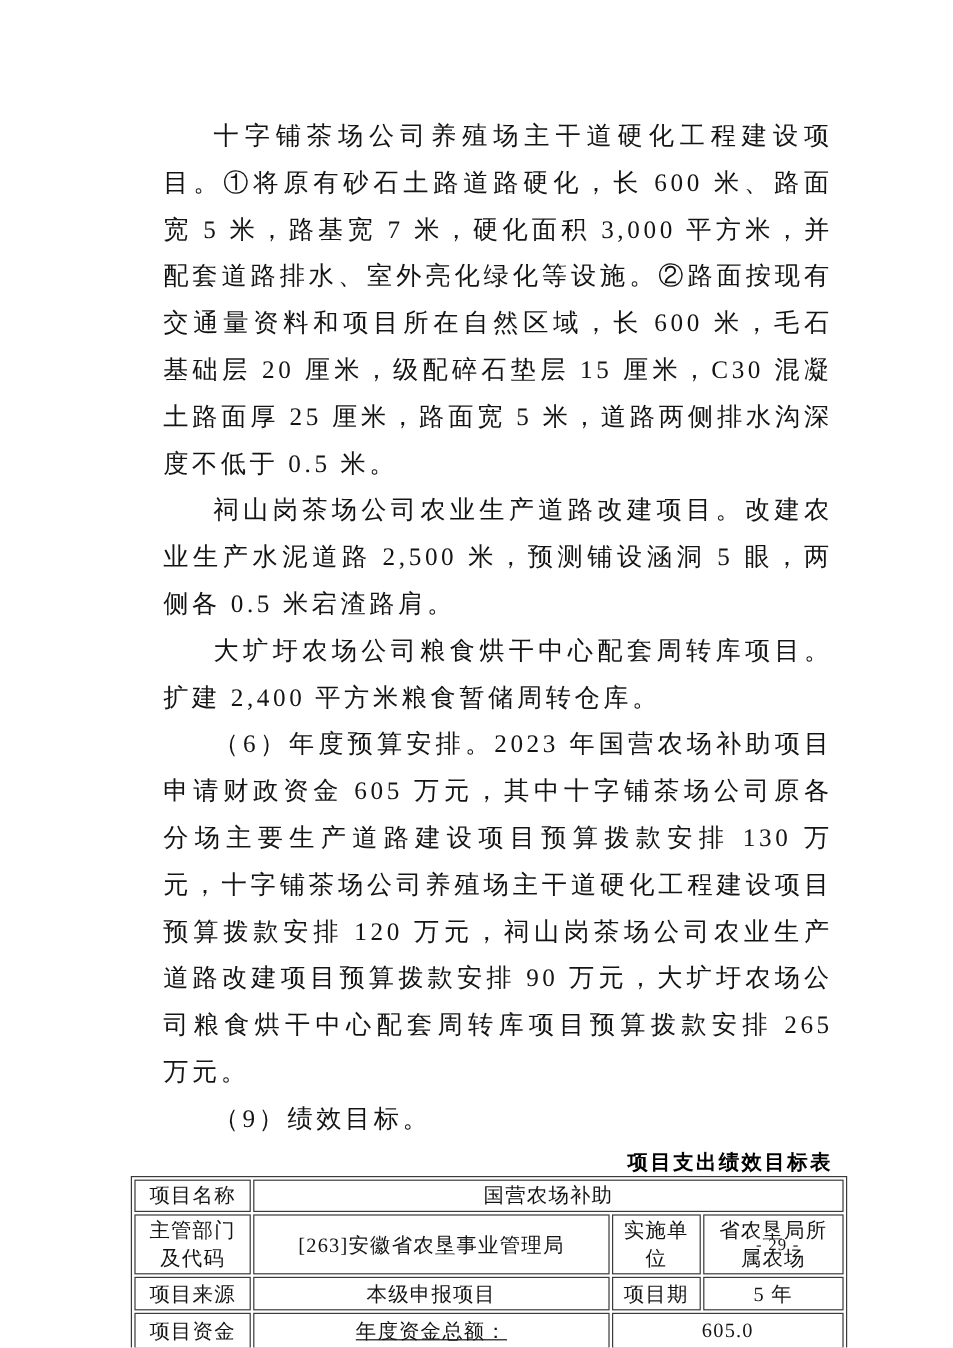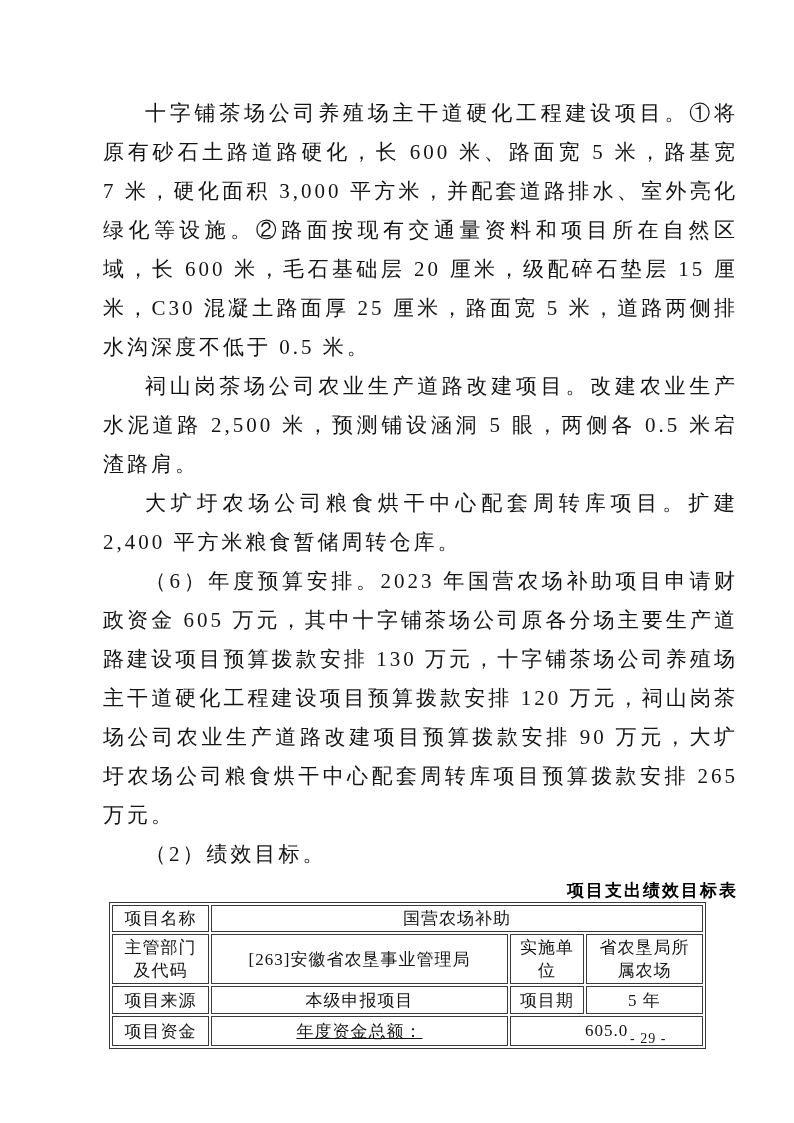--- a/index.html
+++ b/index.html
@@ -9,21 +9,22 @@
     font-family: "Liberation Serif", serif;
     color: #141414;
     position: relative;
     overflow: hidden;
   }
   .page {
     position: absolute; inset: 0;
     background: #ffffff;
   }
   .content {
-    padding: 94px 56px 0 103px;
+    padding: 94px 100px 0 103px;
+    margin-left: 33px;
   }
   .par {
     margin: 0;
     font-size: 21px;
     line-height: 39px;
     letter-spacing: 3px;
     text-indent: 2em;
     text-align: justify;
     color: #141414;
   }
@@ -78,21 +79,21 @@
 </head>
 <body>
 
 <div class="page">
 
   <div class="content">
     <p class="par">十字铺茶场公司养殖场主干道硬化工程建设项目。①将原有砂石土路道路硬化，长 600 米、路面宽 5 米，路基宽 7 米，硬化面积 3,000 平方米，并配套道路排水、室外亮化绿化等设施。②路面按现有交通量资料和项目所在自然区域，长 600 米，毛石基础层 20 厘米，级配碎石垫层 15 厘米，C30 混凝土路面厚 25 厘米，路面宽 5 米，道路两侧排水沟深度不低于 0.5 米。</p>
     <p class="par">祠山岗茶场公司农业生产道路改建项目。改建农业生产水泥道路 2,500 米，预测铺设涵洞 5 眼，两侧各 0.5 米宕渣路肩。</p>
     <p class="par">大圹圩农场公司粮食烘干中心配套周转库项目。扩建 2,400 平方米粮食暂储周转仓库。</p>
     <p class="par">（6）年度预算安排。2023 年国营农场补助项目申请财政资金 605 万元，其中十字铺茶场公司原各分场主要生产道路建设项目预算拨款安排 130 万元，十字铺茶场公司养殖场主干道硬化工程建设项目预算拨款安排 120 万元，祠山岗茶场公司农业生产道路改建项目预算拨款安排 90 万元，大圹圩农场公司粮食烘干中心配套周转库项目预算拨款安排 265 万元。</p>
-    <p class="par">（2）绩效目标。</p>
+    <p class="par">（9）绩效目标。</p>
 
     <div class="tbl-title">项目支出绩效目标表</div>
   </div>
 
   <table class="target-table">
     <colgroup>
       <col style="width:96px">
       <col style="width:294px">
       <col style="width:73px">
       <col style="width:116px">

